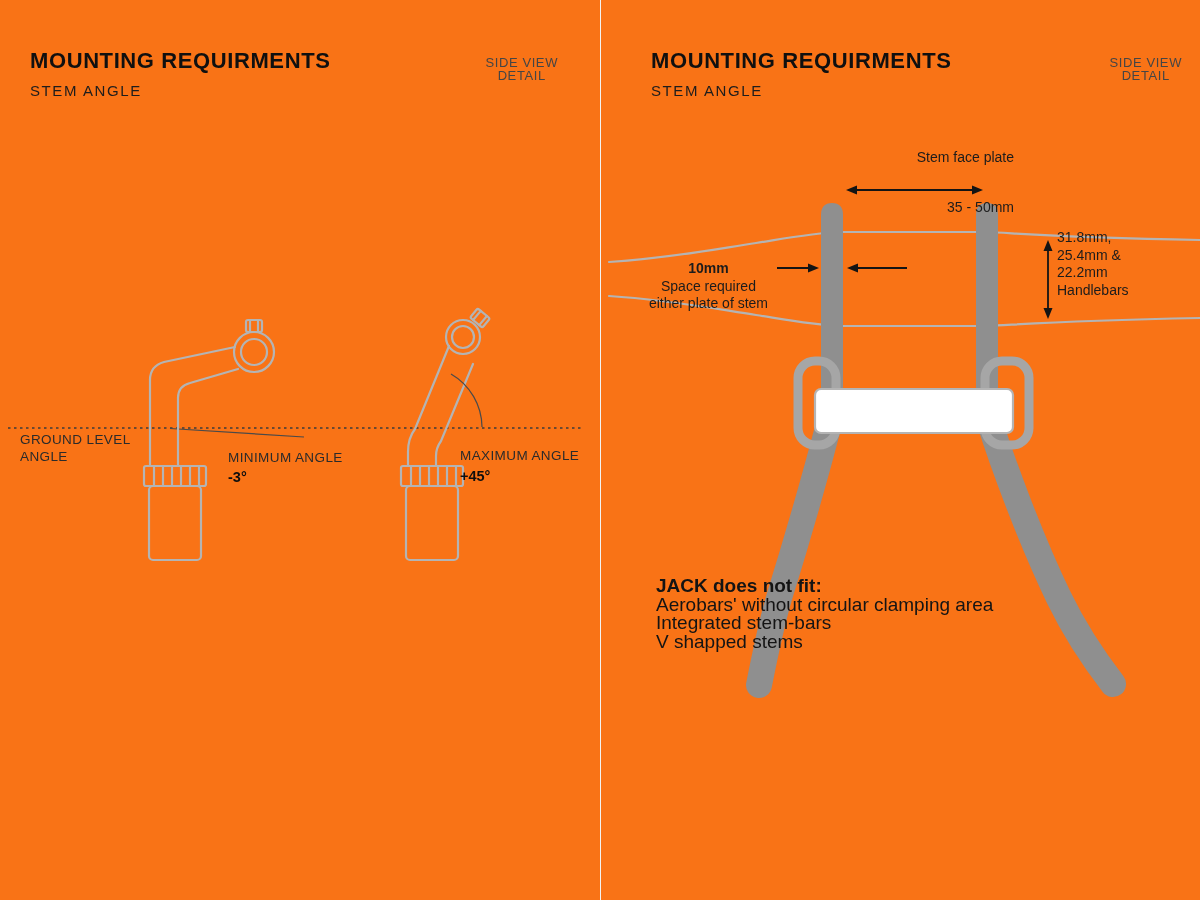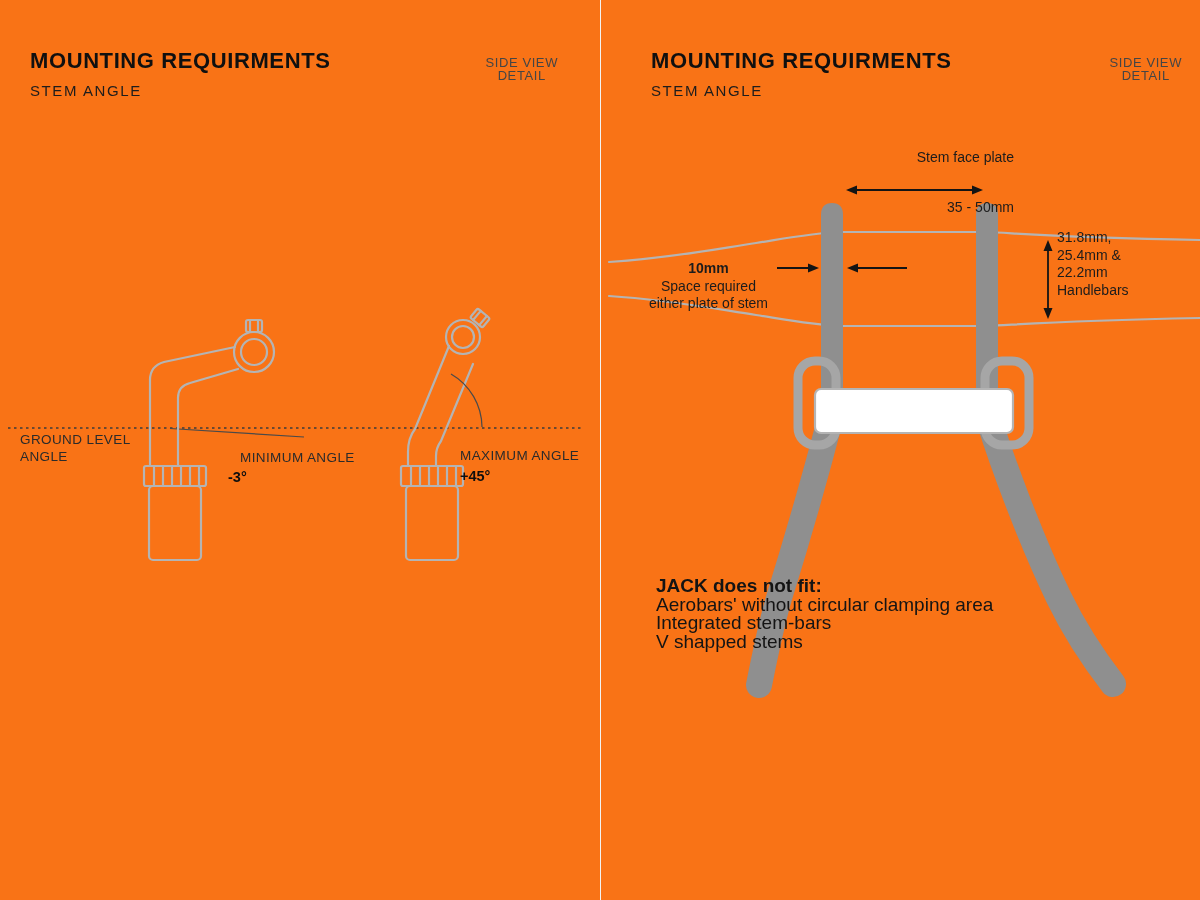--- a/index.html
+++ b/index.html
@@ -87,21 +87,21 @@
     <div class="abs corner" style="right:42px; top:56px;">
       <div>SIDE VIEW</div>
       <div>DETAIL</div>
     </div>
 
     <div class="abs caps-label" style="left:20px; top:431px;">
       <div>GROUND LEVEL</div>
       <div>ANGLE</div>
     </div>
 
-    <div class="abs caps-label" style="left:240px; top:449px;">MINIMUM ANGLE</div>
+    <div class="abs caps-label" style="left:228px; top:449px;">MINIMUM ANGLE</div>
     <div class="abs angle-value" style="left:228px; top:469px;">-3°</div>
 
     <div class="abs caps-label" style="left:460px; top:447px;">MAXIMUM ANGLE</div>
     <div class="abs angle-value" style="left:460px; top:468px;">+45°</div>
   </section>
 
   <section class="panel right">
 
     <svg class="diagram" width="600" height="900" viewBox="0 0 600 900">
 

